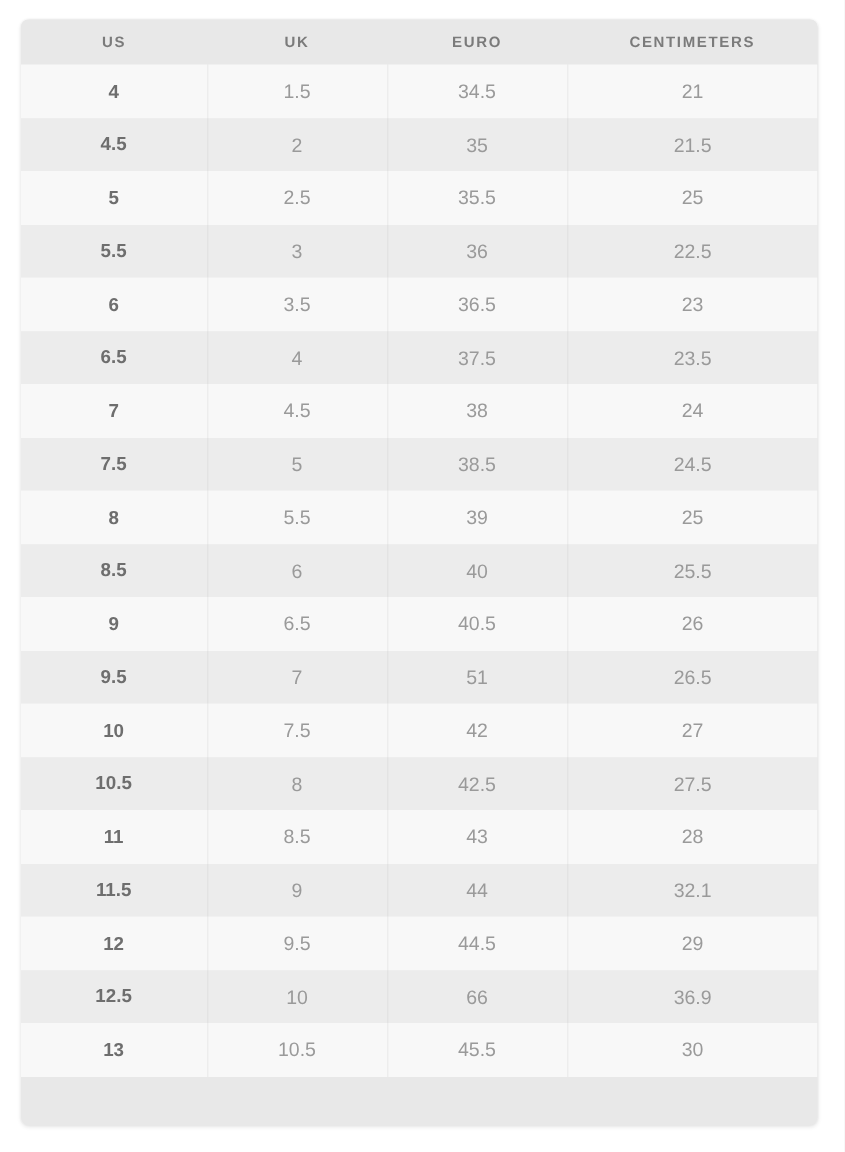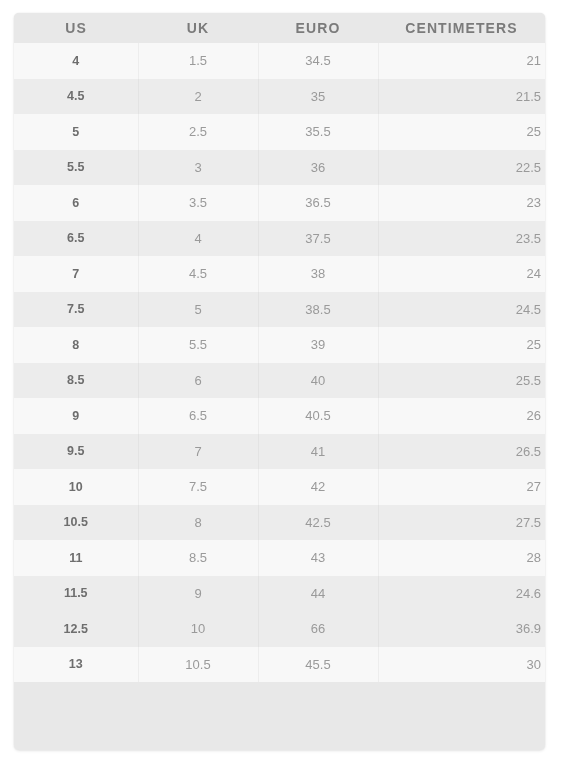--- a/index.html
+++ b/index.html
@@ -52,21 +52,21 @@
   table.size-table col.col-euro   { width: 120px; }
   table.size-table col.col-cm     { width: 167px; }
 
   thead tr {
     background: #e8e8e8;
   }
 
   thead th {
     height: 30px;
     padding: 0 4px;
-    font-size: 14px;
+    font-size: 10px;
     font-weight: bold;
     letter-spacing: 1.1px;
     color: #7b7b7b;
     text-transform: uppercase;
     text-align: center;
     vertical-align: middle;
     border: none;
     white-space: nowrap;
   }
 
@@ -91,21 +91,20 @@
   }
 
   tbody td.cell-us {
     font-weight: bold;
     color: #6e6e6e;
     font-size: 12.5px;
   }
 
   tbody td.cell-last {
     border-right: none;
-    text-align: right;
   }
 
   tbody tr.row-even td {
     border-right-color: rgba(0,0,0,0.035);
   }
 </style>
 </head>
 <body>
 
 <div class="page">
@@ -192,21 +191,21 @@
           </tr>
           <tr class="row-odd">
             <td class="cell-us">9</td>
             <td class="cell-uk">6.5</td>
             <td class="cell-euro">40.5</td>
             <td class="cell-centimeters cell-last">26</td>
           </tr>
           <tr class="row-even">
             <td class="cell-us">9.5</td>
             <td class="cell-uk">7</td>
-            <td class="cell-euro">41</td>
+            <td class="cell-euro">51</td>
             <td class="cell-centimeters cell-last">26.5</td>
           </tr>
           <tr class="row-odd">
             <td class="cell-us">10</td>
             <td class="cell-uk">7.5</td>
             <td class="cell-euro">42</td>
             <td class="cell-centimeters cell-last">27</td>
           </tr>
           <tr class="row-even">
             <td class="cell-us">10.5</td>
@@ -217,21 +216,27 @@
           <tr class="row-odd">
             <td class="cell-us">11</td>
             <td class="cell-uk">8.5</td>
             <td class="cell-euro">43</td>
             <td class="cell-centimeters cell-last">28</td>
           </tr>
           <tr class="row-even">
             <td class="cell-us">11.5</td>
             <td class="cell-uk">9</td>
             <td class="cell-euro">44</td>
-            <td class="cell-centimeters cell-last">24.6</td>
+            <td class="cell-centimeters cell-last">32.1</td>
+          </tr>
+          <tr class="row-odd">
+            <td class="cell-us">12</td>
+            <td class="cell-uk">9.5</td>
+            <td class="cell-euro">44.5</td>
+            <td class="cell-centimeters cell-last">29</td>
           </tr>
           <tr class="row-even">
             <td class="cell-us">12.5</td>
             <td class="cell-uk">10</td>
             <td class="cell-euro">66</td>
             <td class="cell-centimeters cell-last">36.9</td>
           </tr>
           <tr class="row-odd">
             <td class="cell-us">13</td>
             <td class="cell-uk">10.5</td>

